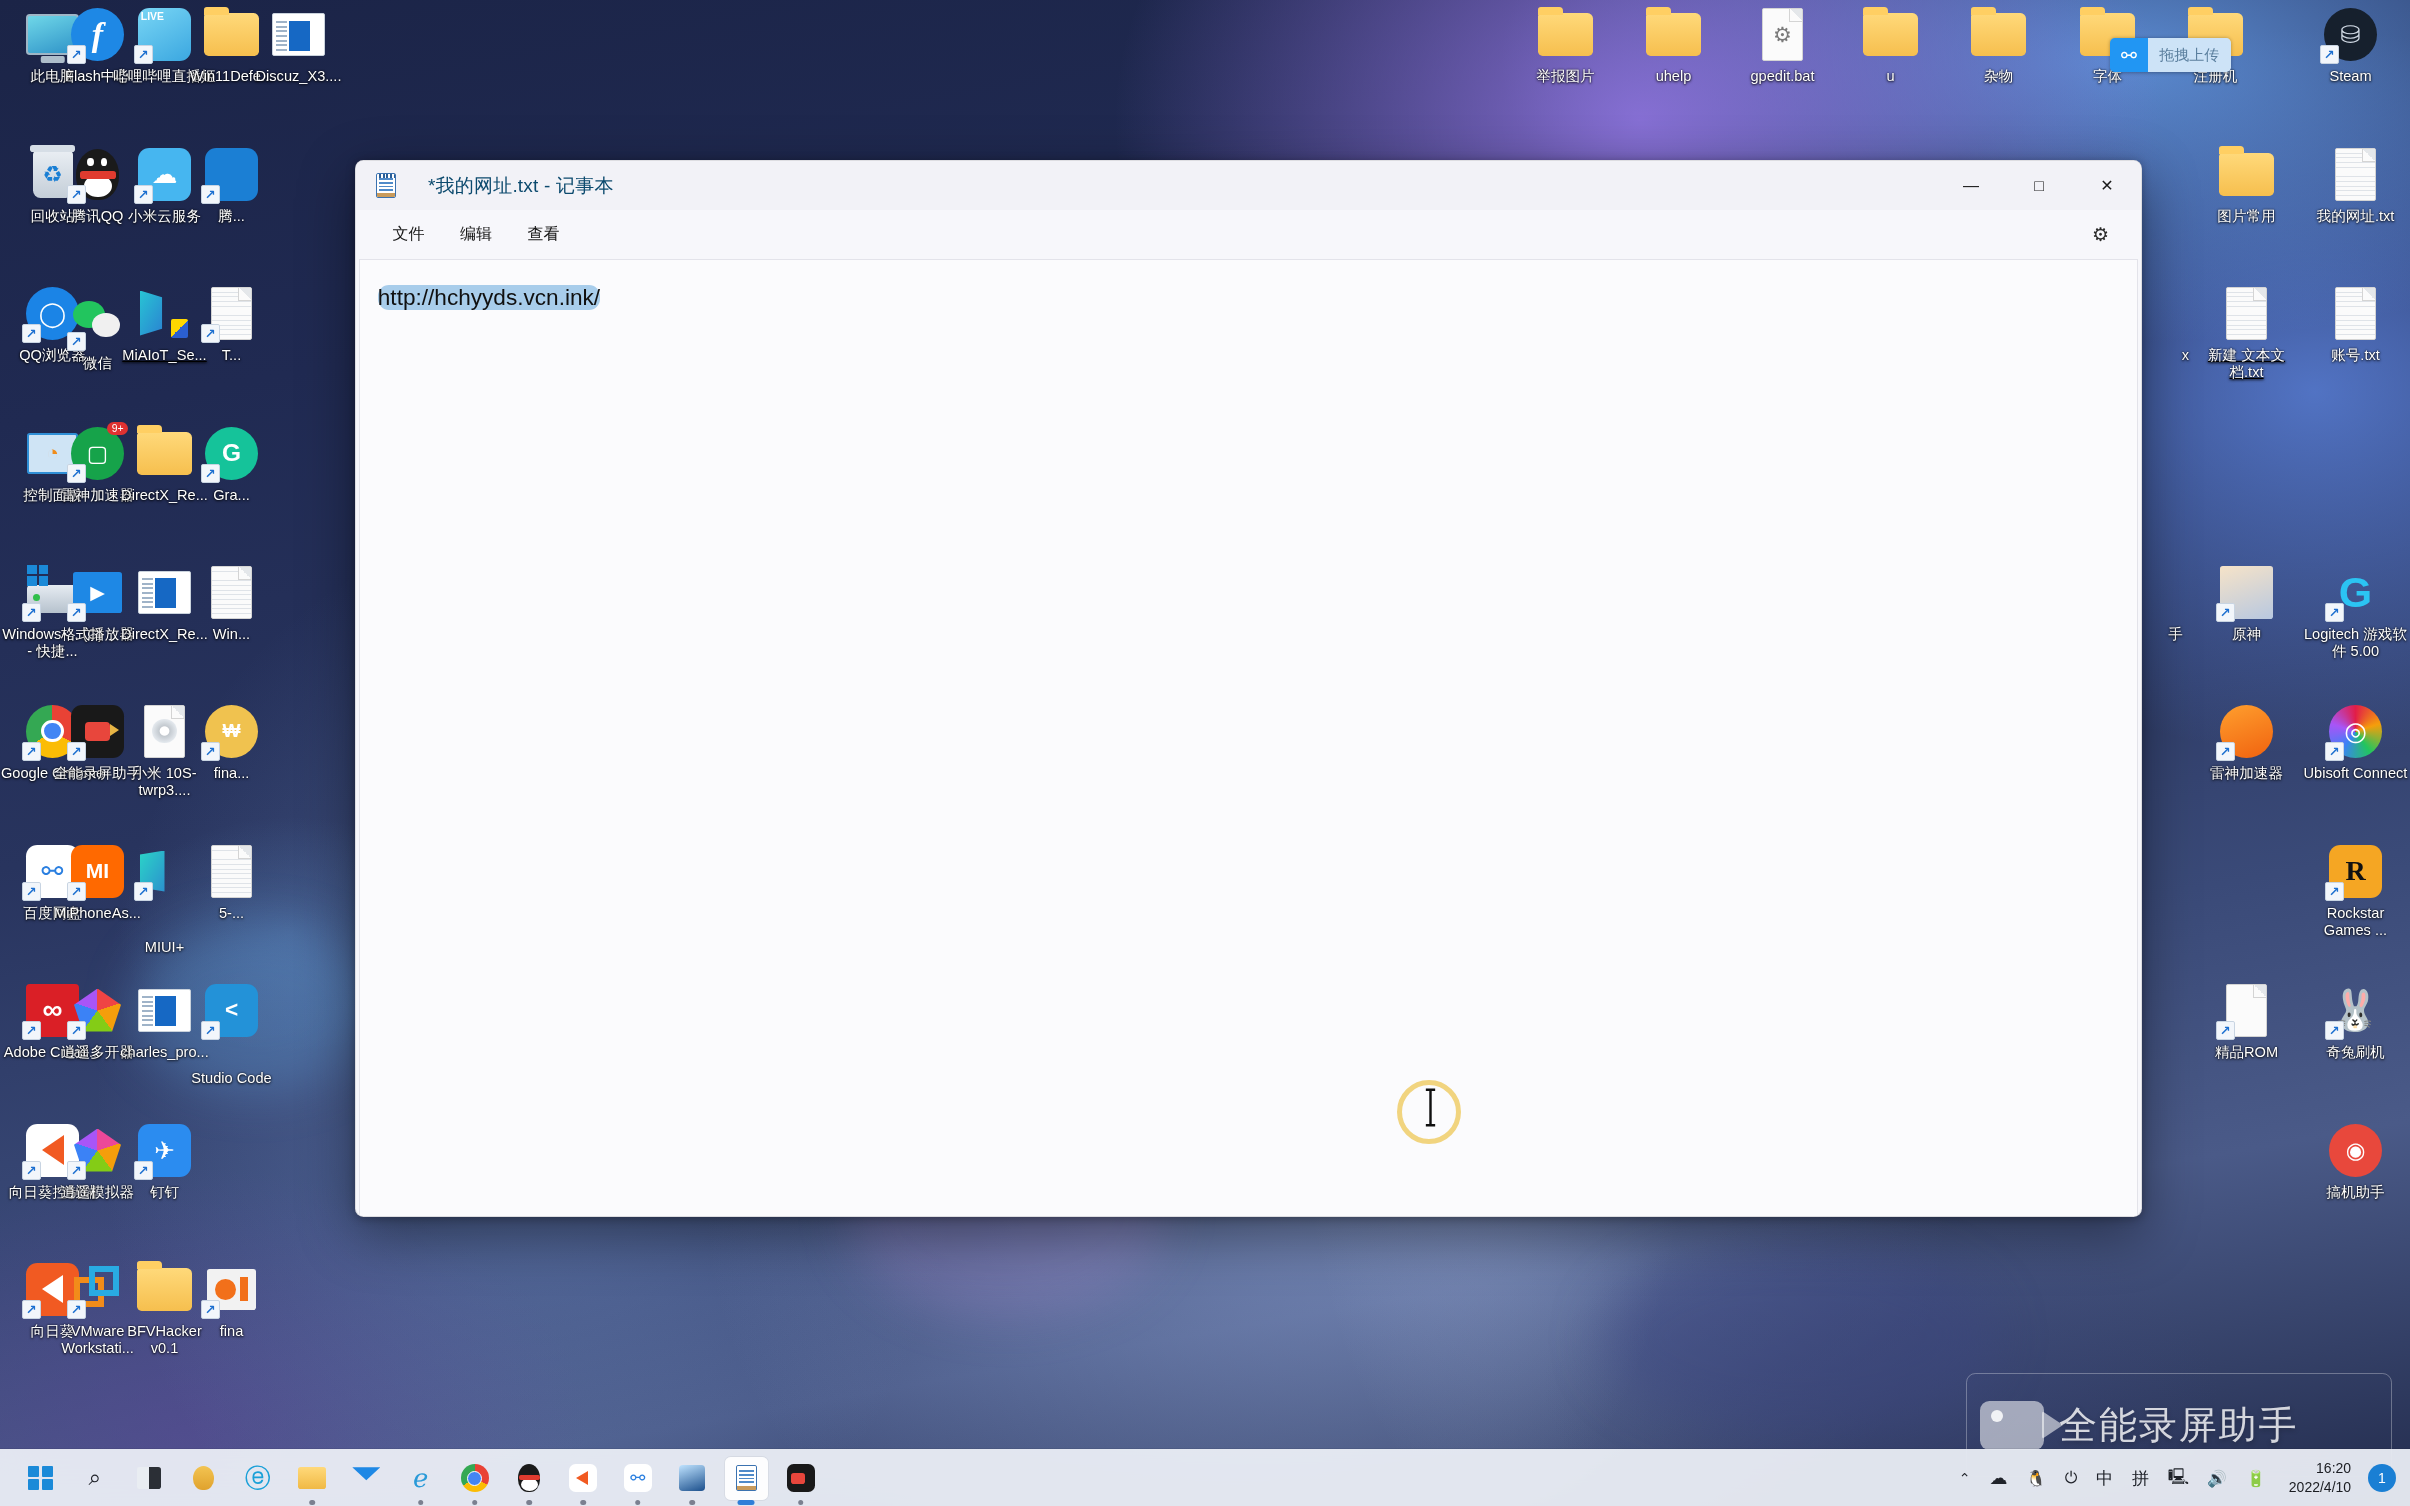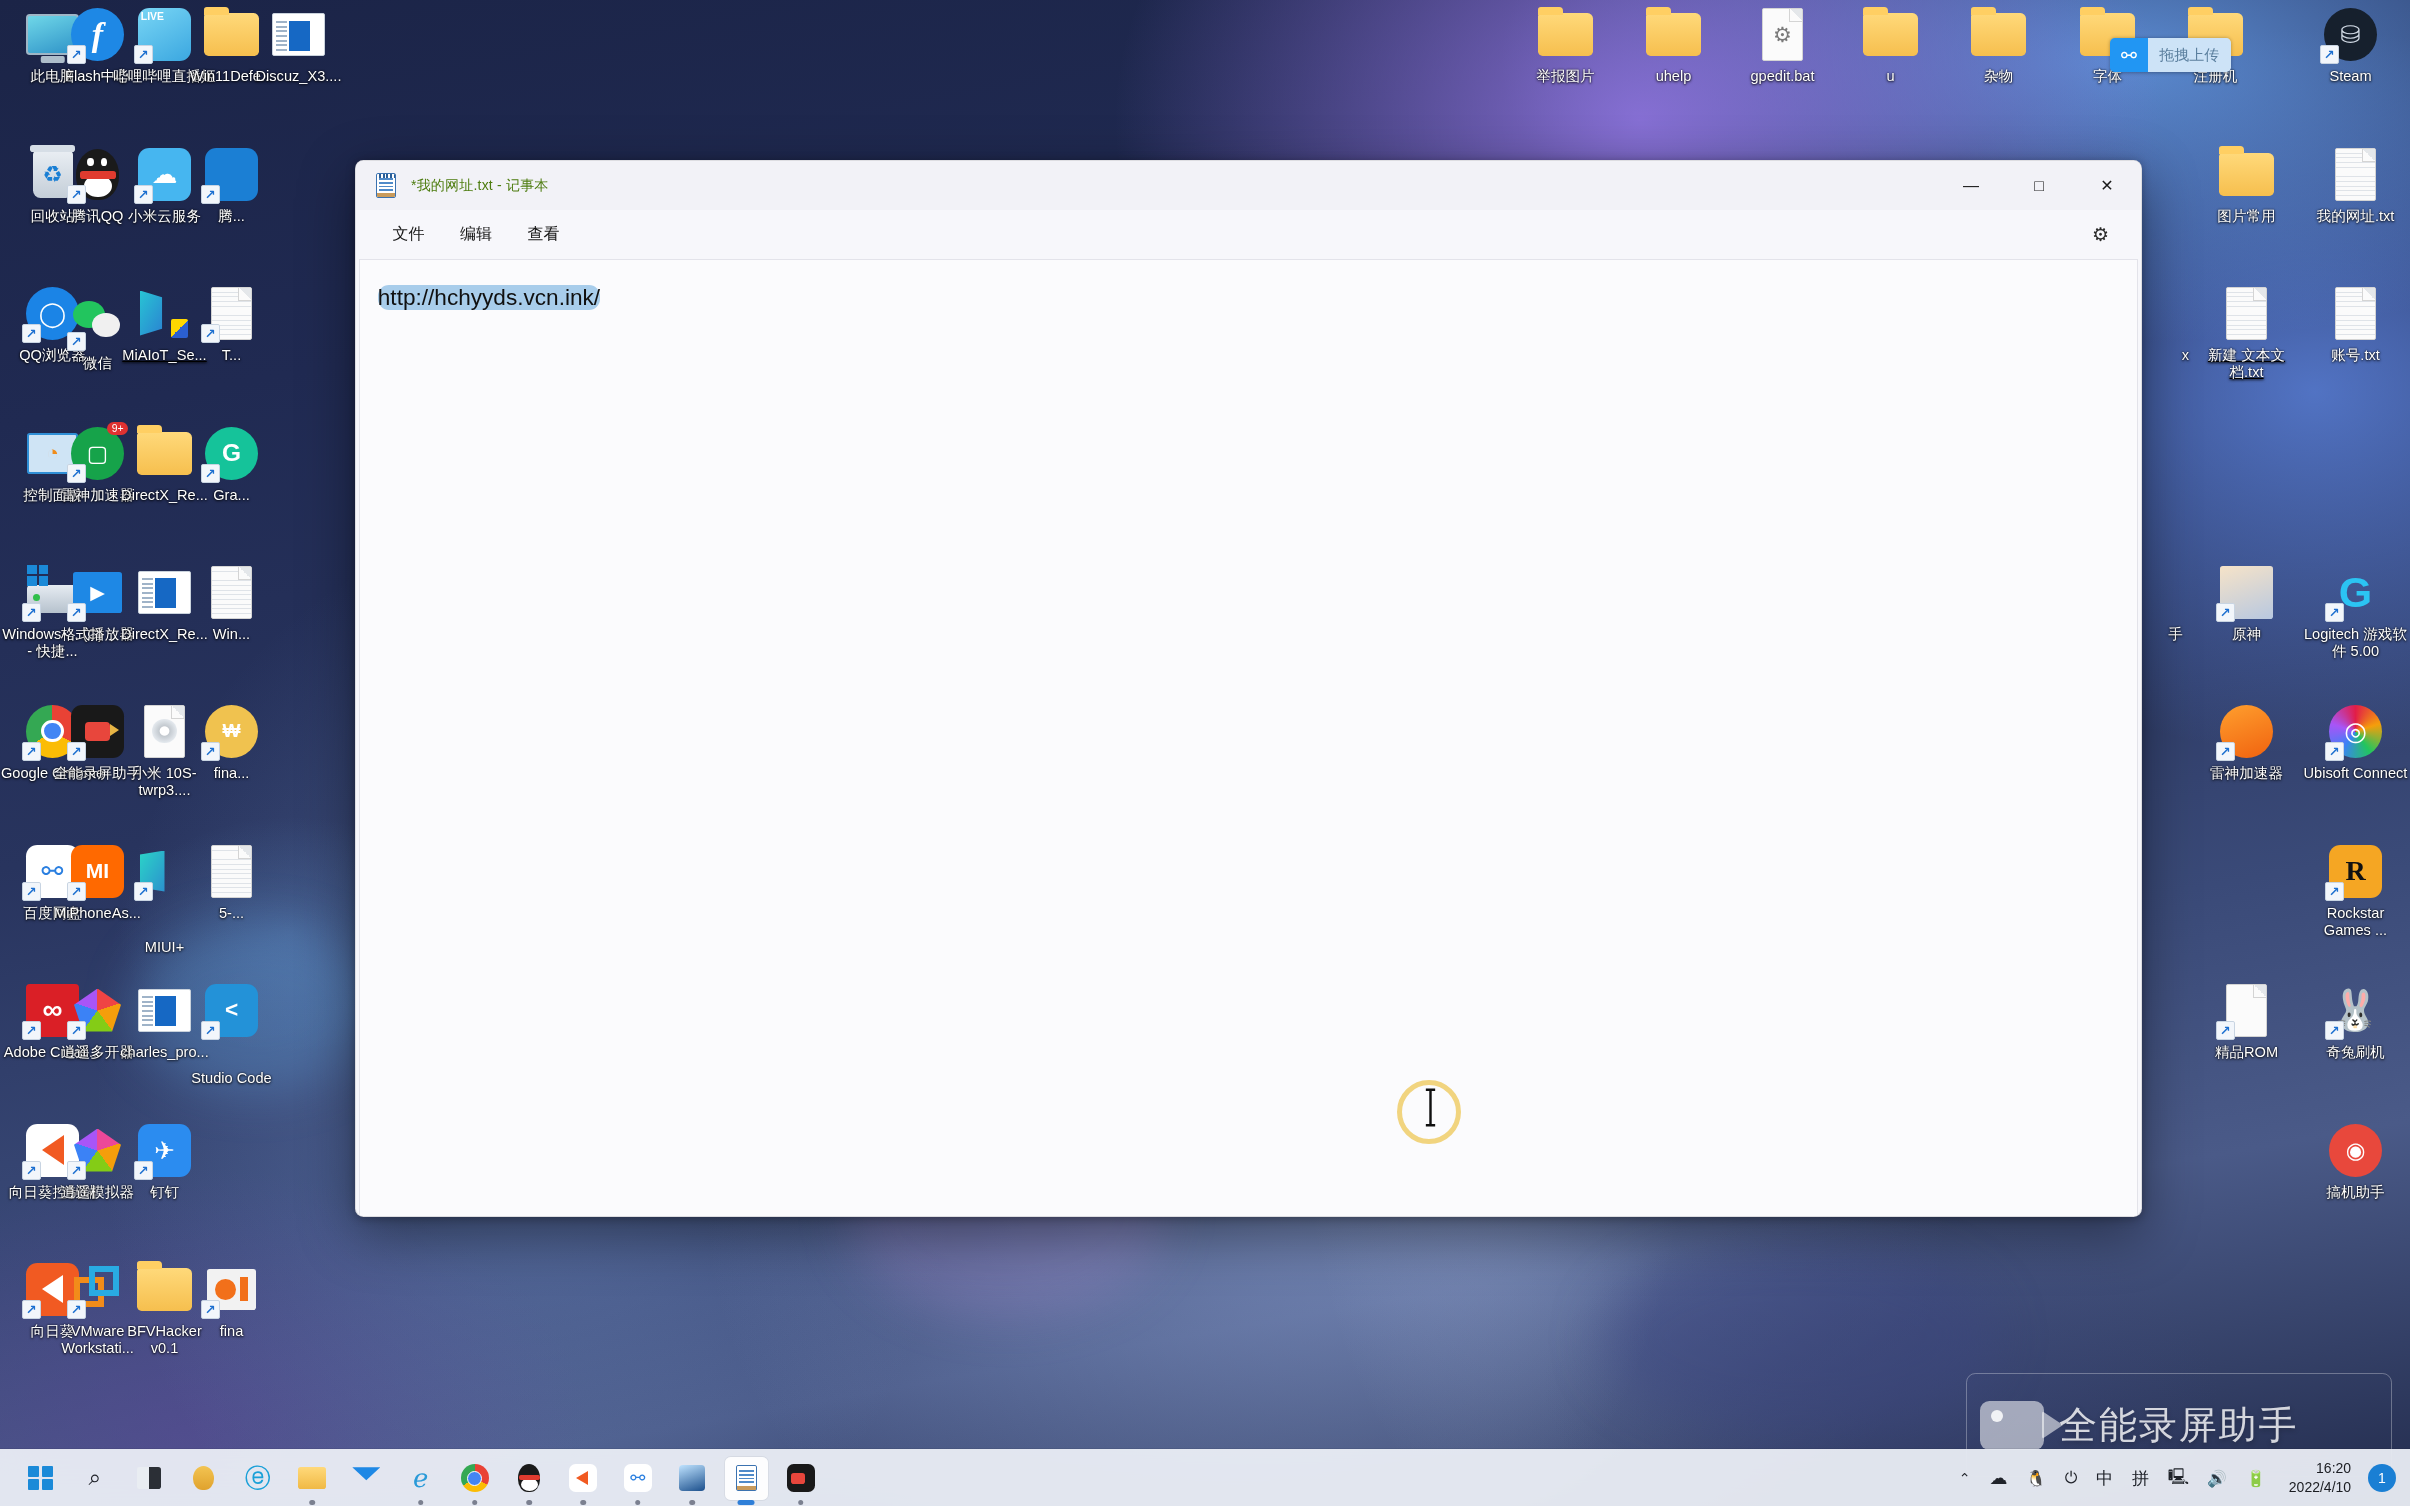--- a/index.html
+++ b/index.html
@@ -137,21 +137,21 @@
   .np-pad::before {
     content: ""; position: absolute; top: 3.8px; left: 1.9px; right: 1.9px; height: 15px;
     background: repeating-linear-gradient(180deg, #4f8ac9 0 1.9px, transparent 1.9px 3.8px);
   }
   .np-pad::after {
     content:""; position:absolute; bottom:0; left:0; right:0; height:3.8px; background:#c99b5c;
   }
   .np-spiral { position:absolute; top:-2.8px; left:1.9px; display:flex; gap:1.9px; }
   .np-spiral i { width:1.9px; height:6.6px; background:#2a5d96; display:block; }
   #np-title {
-    margin-left: 14px; font-size: 14px; color: #4d7c0f; letter-spacing: 0.2px;
+    margin-left: 31px; font-size: 19px; color: #0c4a6e; letter-spacing: 0.2px;
   }
   .np-winbtns { margin-left: auto; display: flex; height: 49px; }
   .np-winbtn {
     width: 68px; height: 49px; display: flex; align-items: center; justify-content: center;
     font-size: 16px; color: #1b1b1b; cursor: default;
   }
   #np-menubar {
     height: 49px; display: flex; align-items: center; flex-shrink: 0;
     background: #f7f7fb; padding-left: 22.6px; gap: 7.5px;
   }

